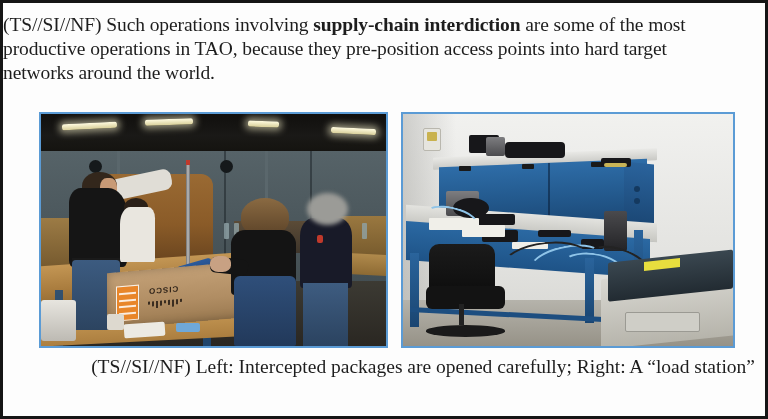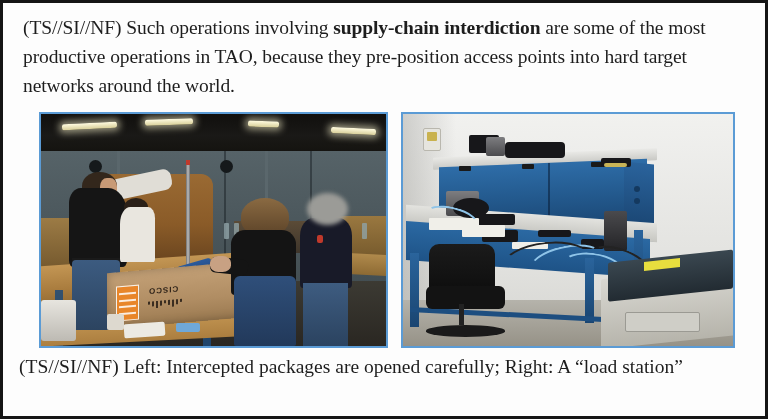--- a/index.html
+++ b/index.html
@@ -20,25 +20,25 @@
     height: 419px;
     box-sizing: border-box;
     background: #fdfdfd;
     border: 3px solid #151515;
     overflow: hidden;
   }
 
   
   #heading {
     position: absolute;
-    left: 20px;
+    left: 0;
     top: 10px;
     width: 738px;
     font-size: 19.5px;
-    line-height: 29px;
+    line-height: 24px;
     color: #1d1d1d;
     text-align: left;
     letter-spacing: -0.1px;
   }
   #heading .bold { font-weight: bold; }
 
   
   #photo-row {
     position: absolute;
     left: 36px;
@@ -405,21 +405,21 @@
     position: absolute; right: 16%; bottom: 33%; width: 11%; height: 4%;
     background: #e8de3e; transform: skewY(-6deg);
   }
 
   
   #caption {
     position: absolute;
     left: 16px;
     top: 352px;
     width: 736px;
-    text-align: left;
+    text-align: right;
     font-size: 19.5px;
     line-height: 24px;
     color: #1d1d1d;
   }
 </style>
 </head>
 <body>
 
 <div id="slide">
 

